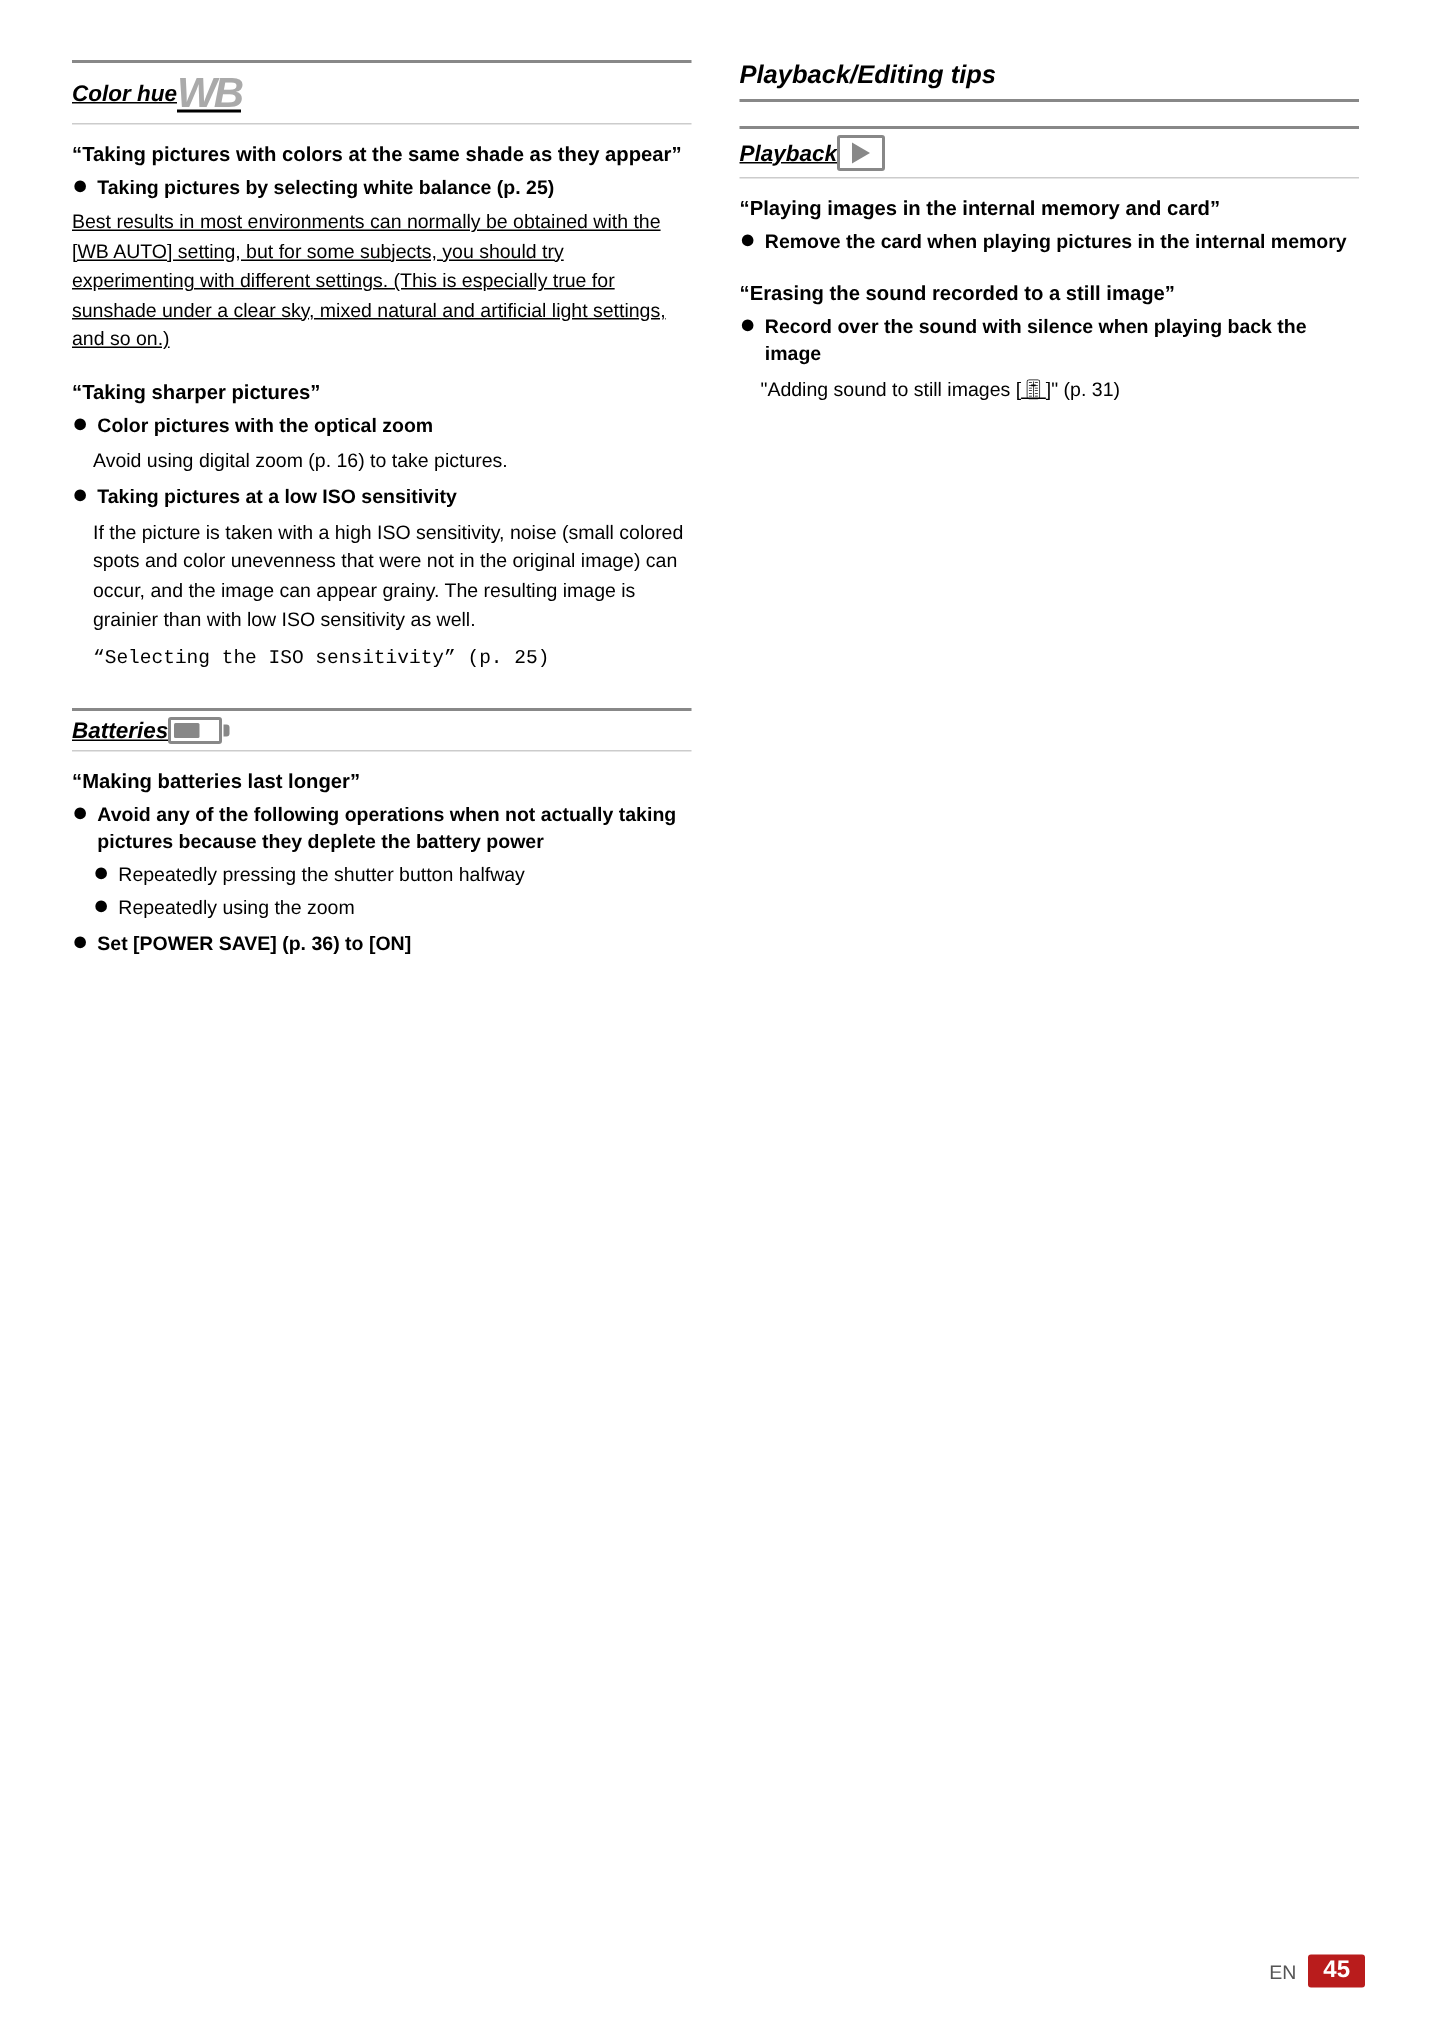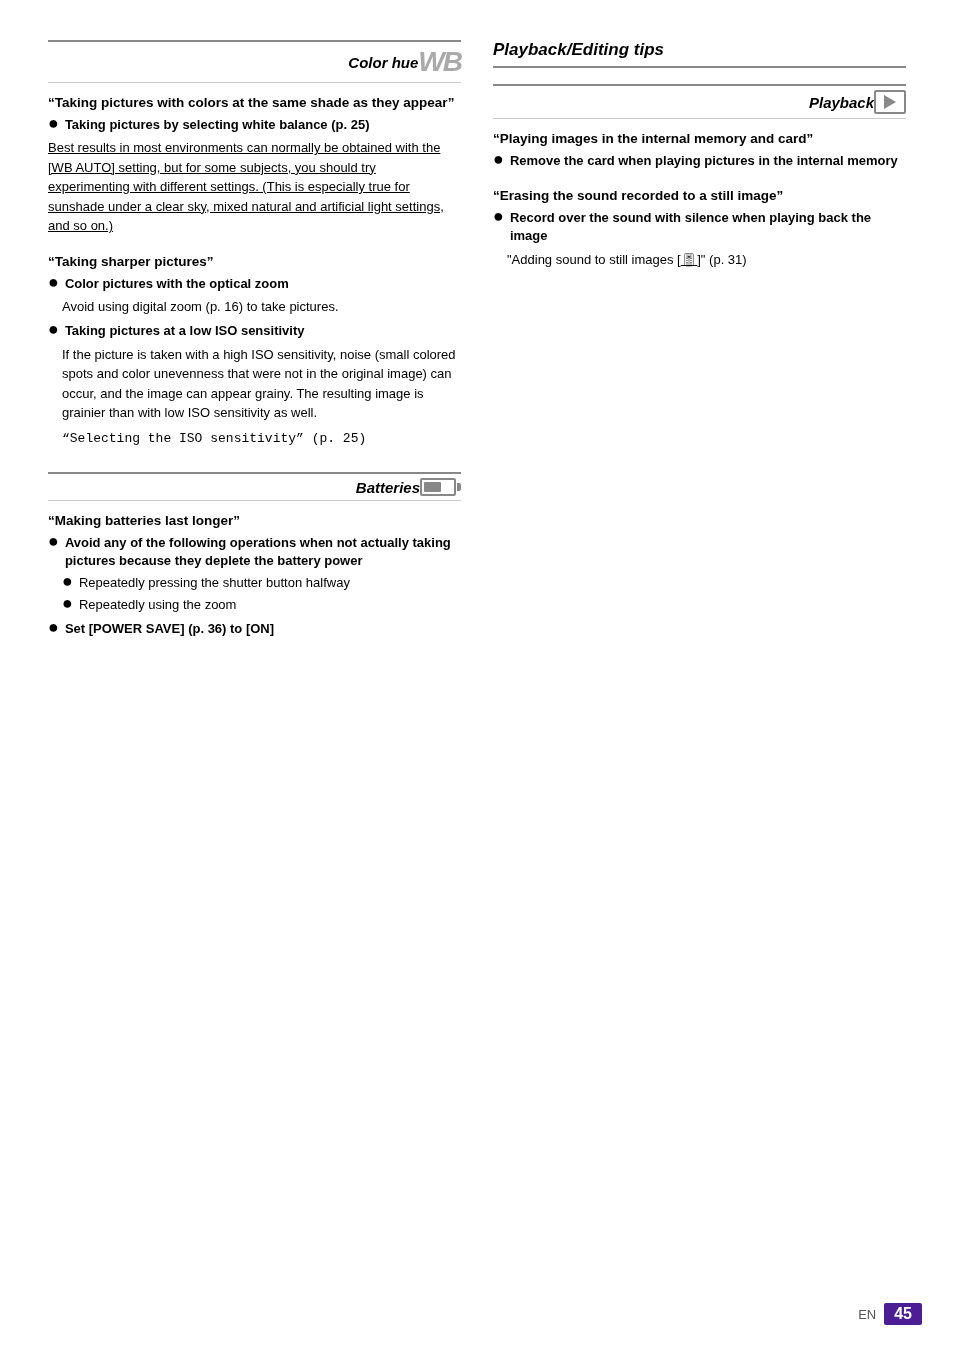--- a/index.html
+++ b/index.html
@@ -25,25 +25,26 @@
       grid-column: 1;
     }
     .right-col {
       grid-column: 2;
     }
 
     
     .section-header {
       display: flex;
       align-items: center;
-      justify-content: flex-end;
+      justify-content: flex-start;
       border-top: 2px solid #888;
       border-bottom: 1px solid #ccc;
       padding: 4px 0;
       margin-bottom: 12px;
+      text-decoration: underline;
     }
     .section-title {
       font-style: italic;
       font-weight: bold;
       font-size: 15px;
       color: #000;
     }
 
     
     .wb-icon {
@@ -185,31 +186,31 @@
     }
 
     .section-gap {
       margin-bottom: 18px;
     }
 
     
     .page-footer {
       position: absolute;
       bottom: 32px;
-      right: 32px;
+      right: 44px;
       display: flex;
       align-items: center;
       gap: 8px;
     }
     .en-label {
       font-size: 13px;
       color: #555;
     }
     .page-number-box {
-      background: #4c1d95;
+      background: #b91c1c;
       color: #fff;
       font-size: 16px;
       font-weight: bold;
       padding: 2px 10px;
       border-radius: 2px;
       min-width: 36px;
       text-align: center;
     }
 
     .right-col-title {

